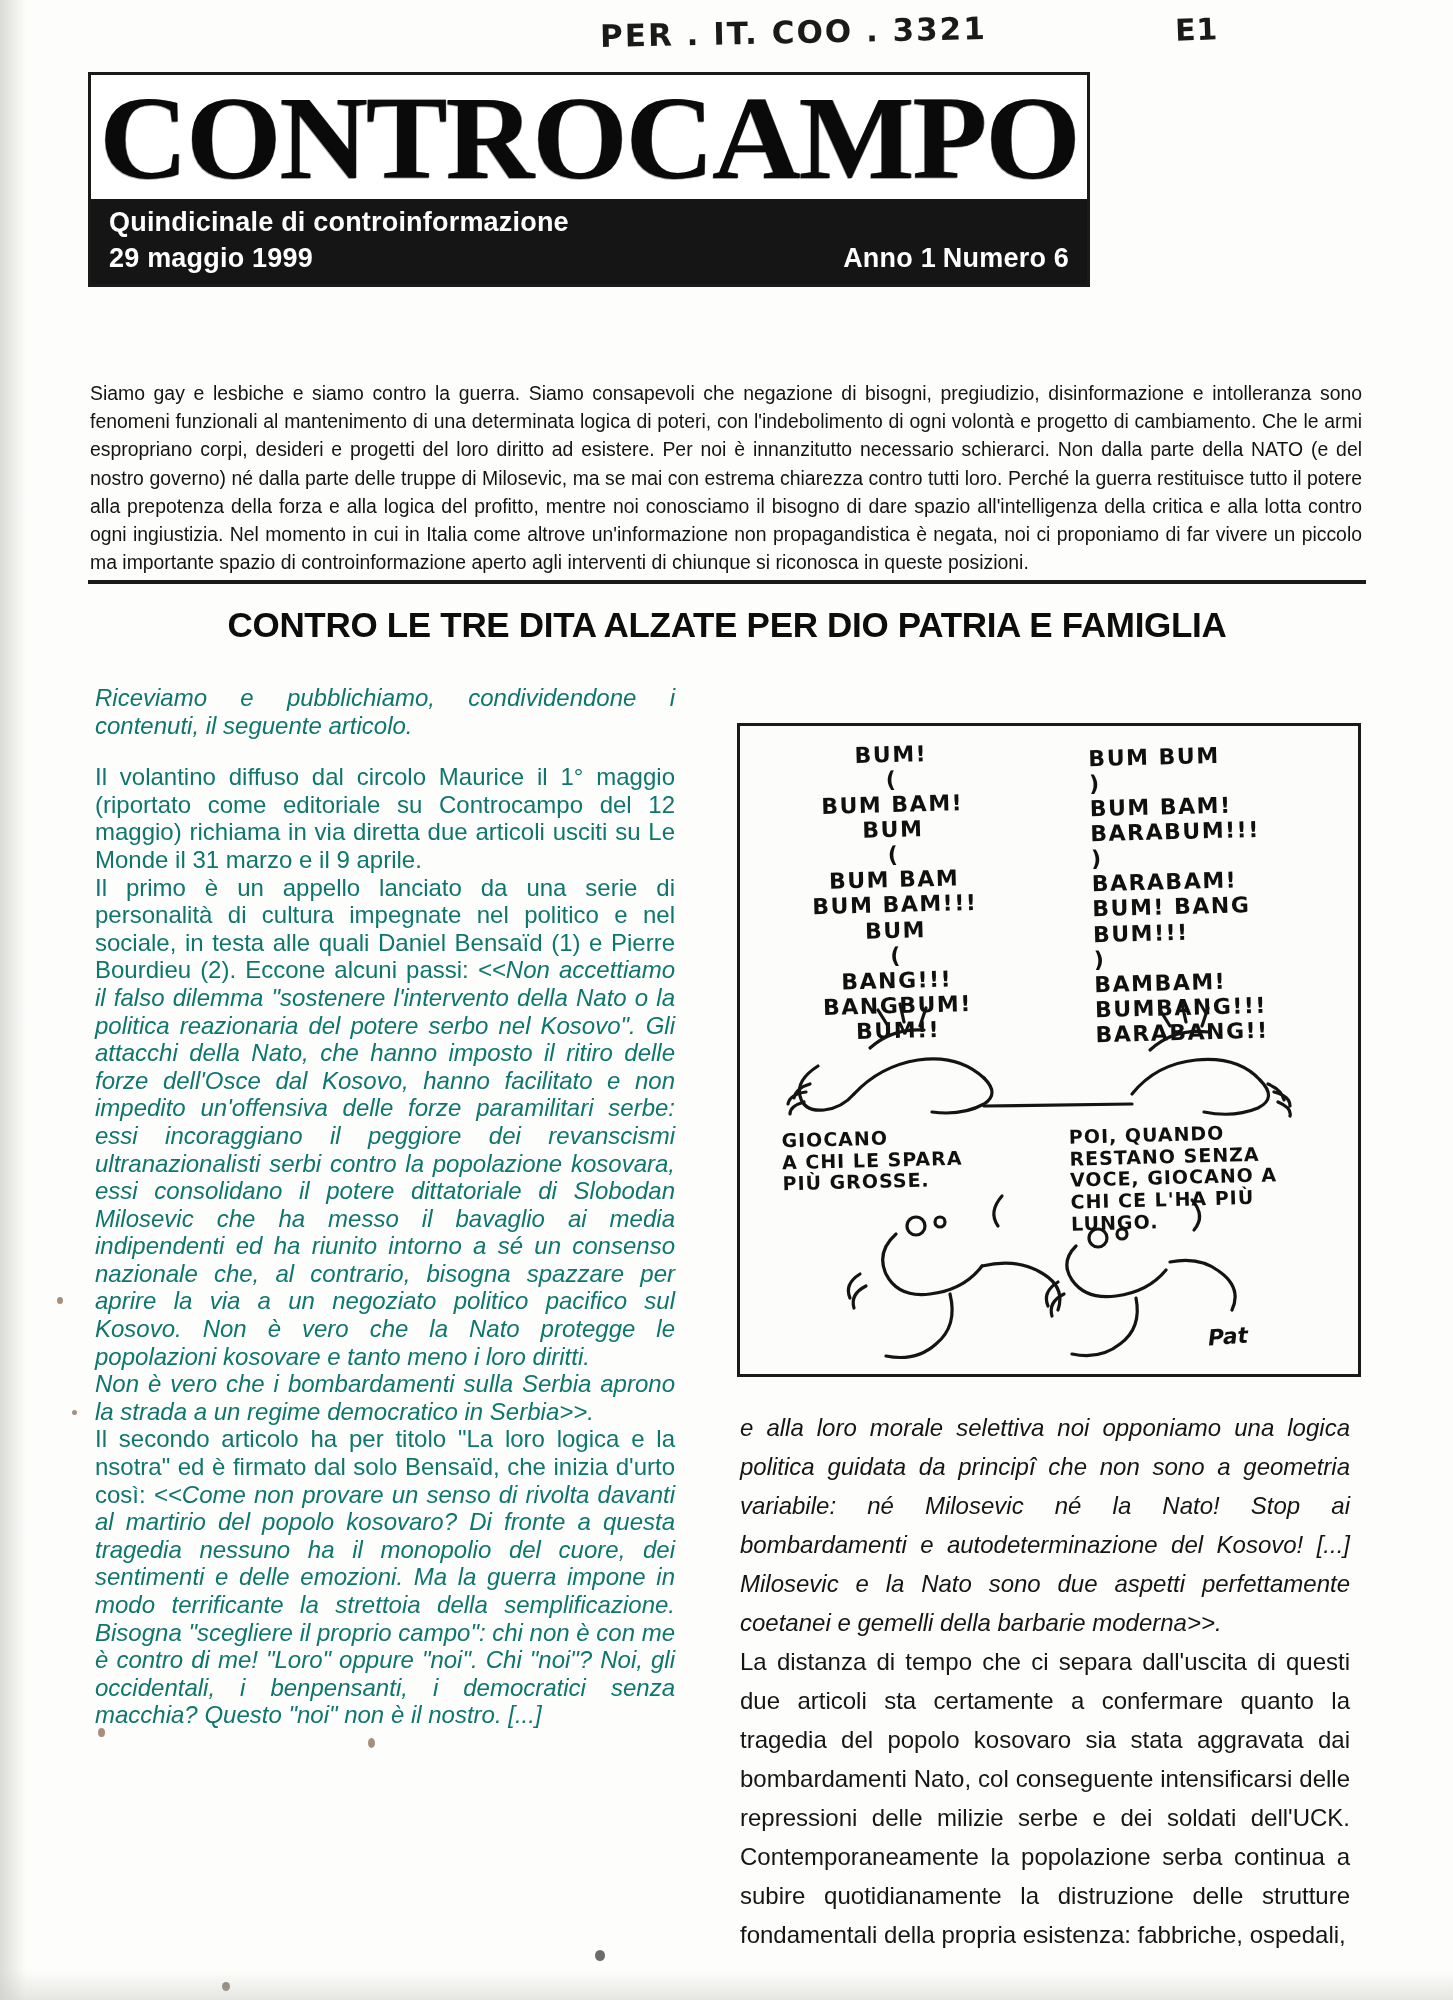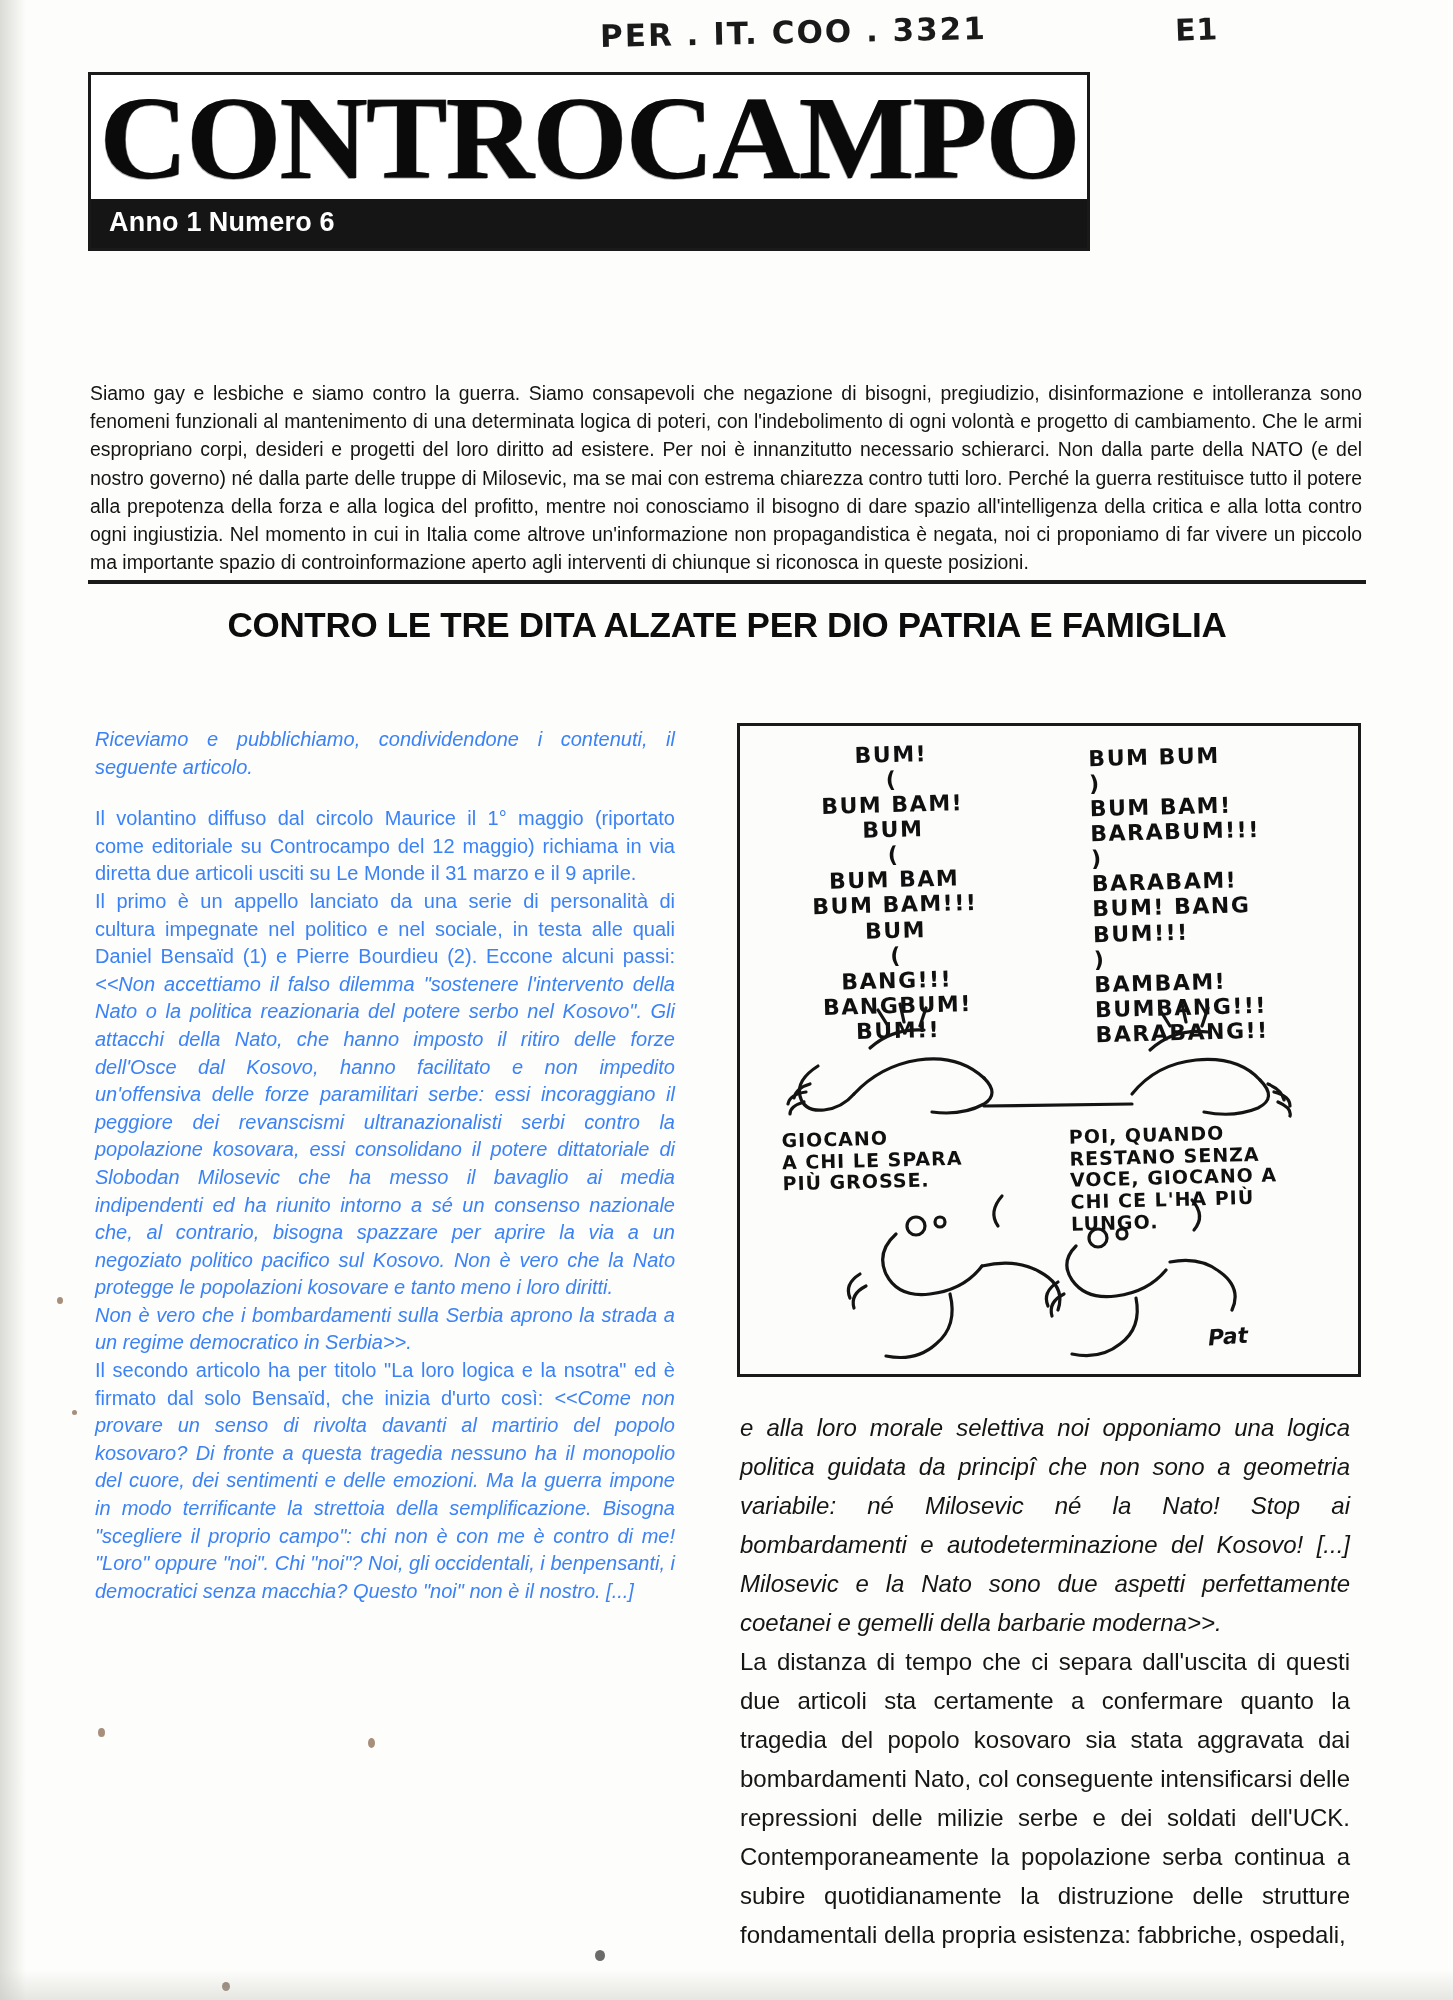--- a/index.html
+++ b/index.html
@@ -119,26 +119,26 @@
     line-height: 42px;
     letter-spacing: -0.3px;
     color: #0d0d0d;
   }
   .headline span { display: block; white-space: nowrap; }
 
   
   .col-left {
     position: absolute;
     left: 95px;
-    top: 726px;
+    top: 684px;
     width: 580px;
-    font-size: 20px;
+    font-size: 24px;
     line-height: 27.6px;
     text-align: justify;
-    color: #3b82f6;
+    color: #0f766e;
   }
   .col-right-lower {
     position: absolute;
     left: 740px;
     top: 1408px;
     width: 610px;
     font-size: 24px;
     line-height: 39px;
     text-align: justify;
     color: #151515;
@@ -222,20 +222,24 @@
 <body>
 
 <div class="page">
 
   <div class="handwriting" id="hw-call">PER . IT. COO . 3321</div>
   <div class="handwriting" id="hw-code">E1</div>
 
   <div class="masthead-box">
     <div class="masthead-title">CONTROCAMPO</div>
     <div class="masthead-bar">
+      <div class="bar-left">
+        <div>Quindicinale di controinformazione</div>
+        <div>29 maggio 1999</div>
+      </div>
       <div class="bar-right">
         <div>Anno 1</div>
         <div>Numero 6</div>
       </div>
     </div>
   </div>
 
   <div class="intro">Siamo gay e lesbiche e siamo contro la guerra. Siamo consapevoli che negazione di bisogni, pregiudizio, disinformazione e intolleranza sono fenomeni funzionali al mantenimento di una determinata logica di poteri, con l'indebolimento di ogni volontà e progetto di cambiamento. Che le armi espropriano corpi, desideri e progetti del loro diritto ad esistere. Per noi è innanzitutto necessario schierarci. Non dalla parte della NATO (e del nostro governo) né dalla parte delle truppe di Milosevic, ma se mai con estrema chiarezza contro tutti loro. Perché la guerra restituisce tutto il potere alla prepotenza della forza e alla logica del profitto, mentre noi conosciamo il bisogno di dare spazio all'intelligenza della critica e alla lotta contro ogni ingiustizia. Nel momento in cui in Italia come altrove un'informazione non propagandistica è negata, noi ci proponiamo di far vivere un piccolo ma importante spazio di controinformazione aperto agli interventi di chiunque si riconosca in queste posizioni.</div>
 
   <div class="rule-thick" id="rule-under-intro"></div>

